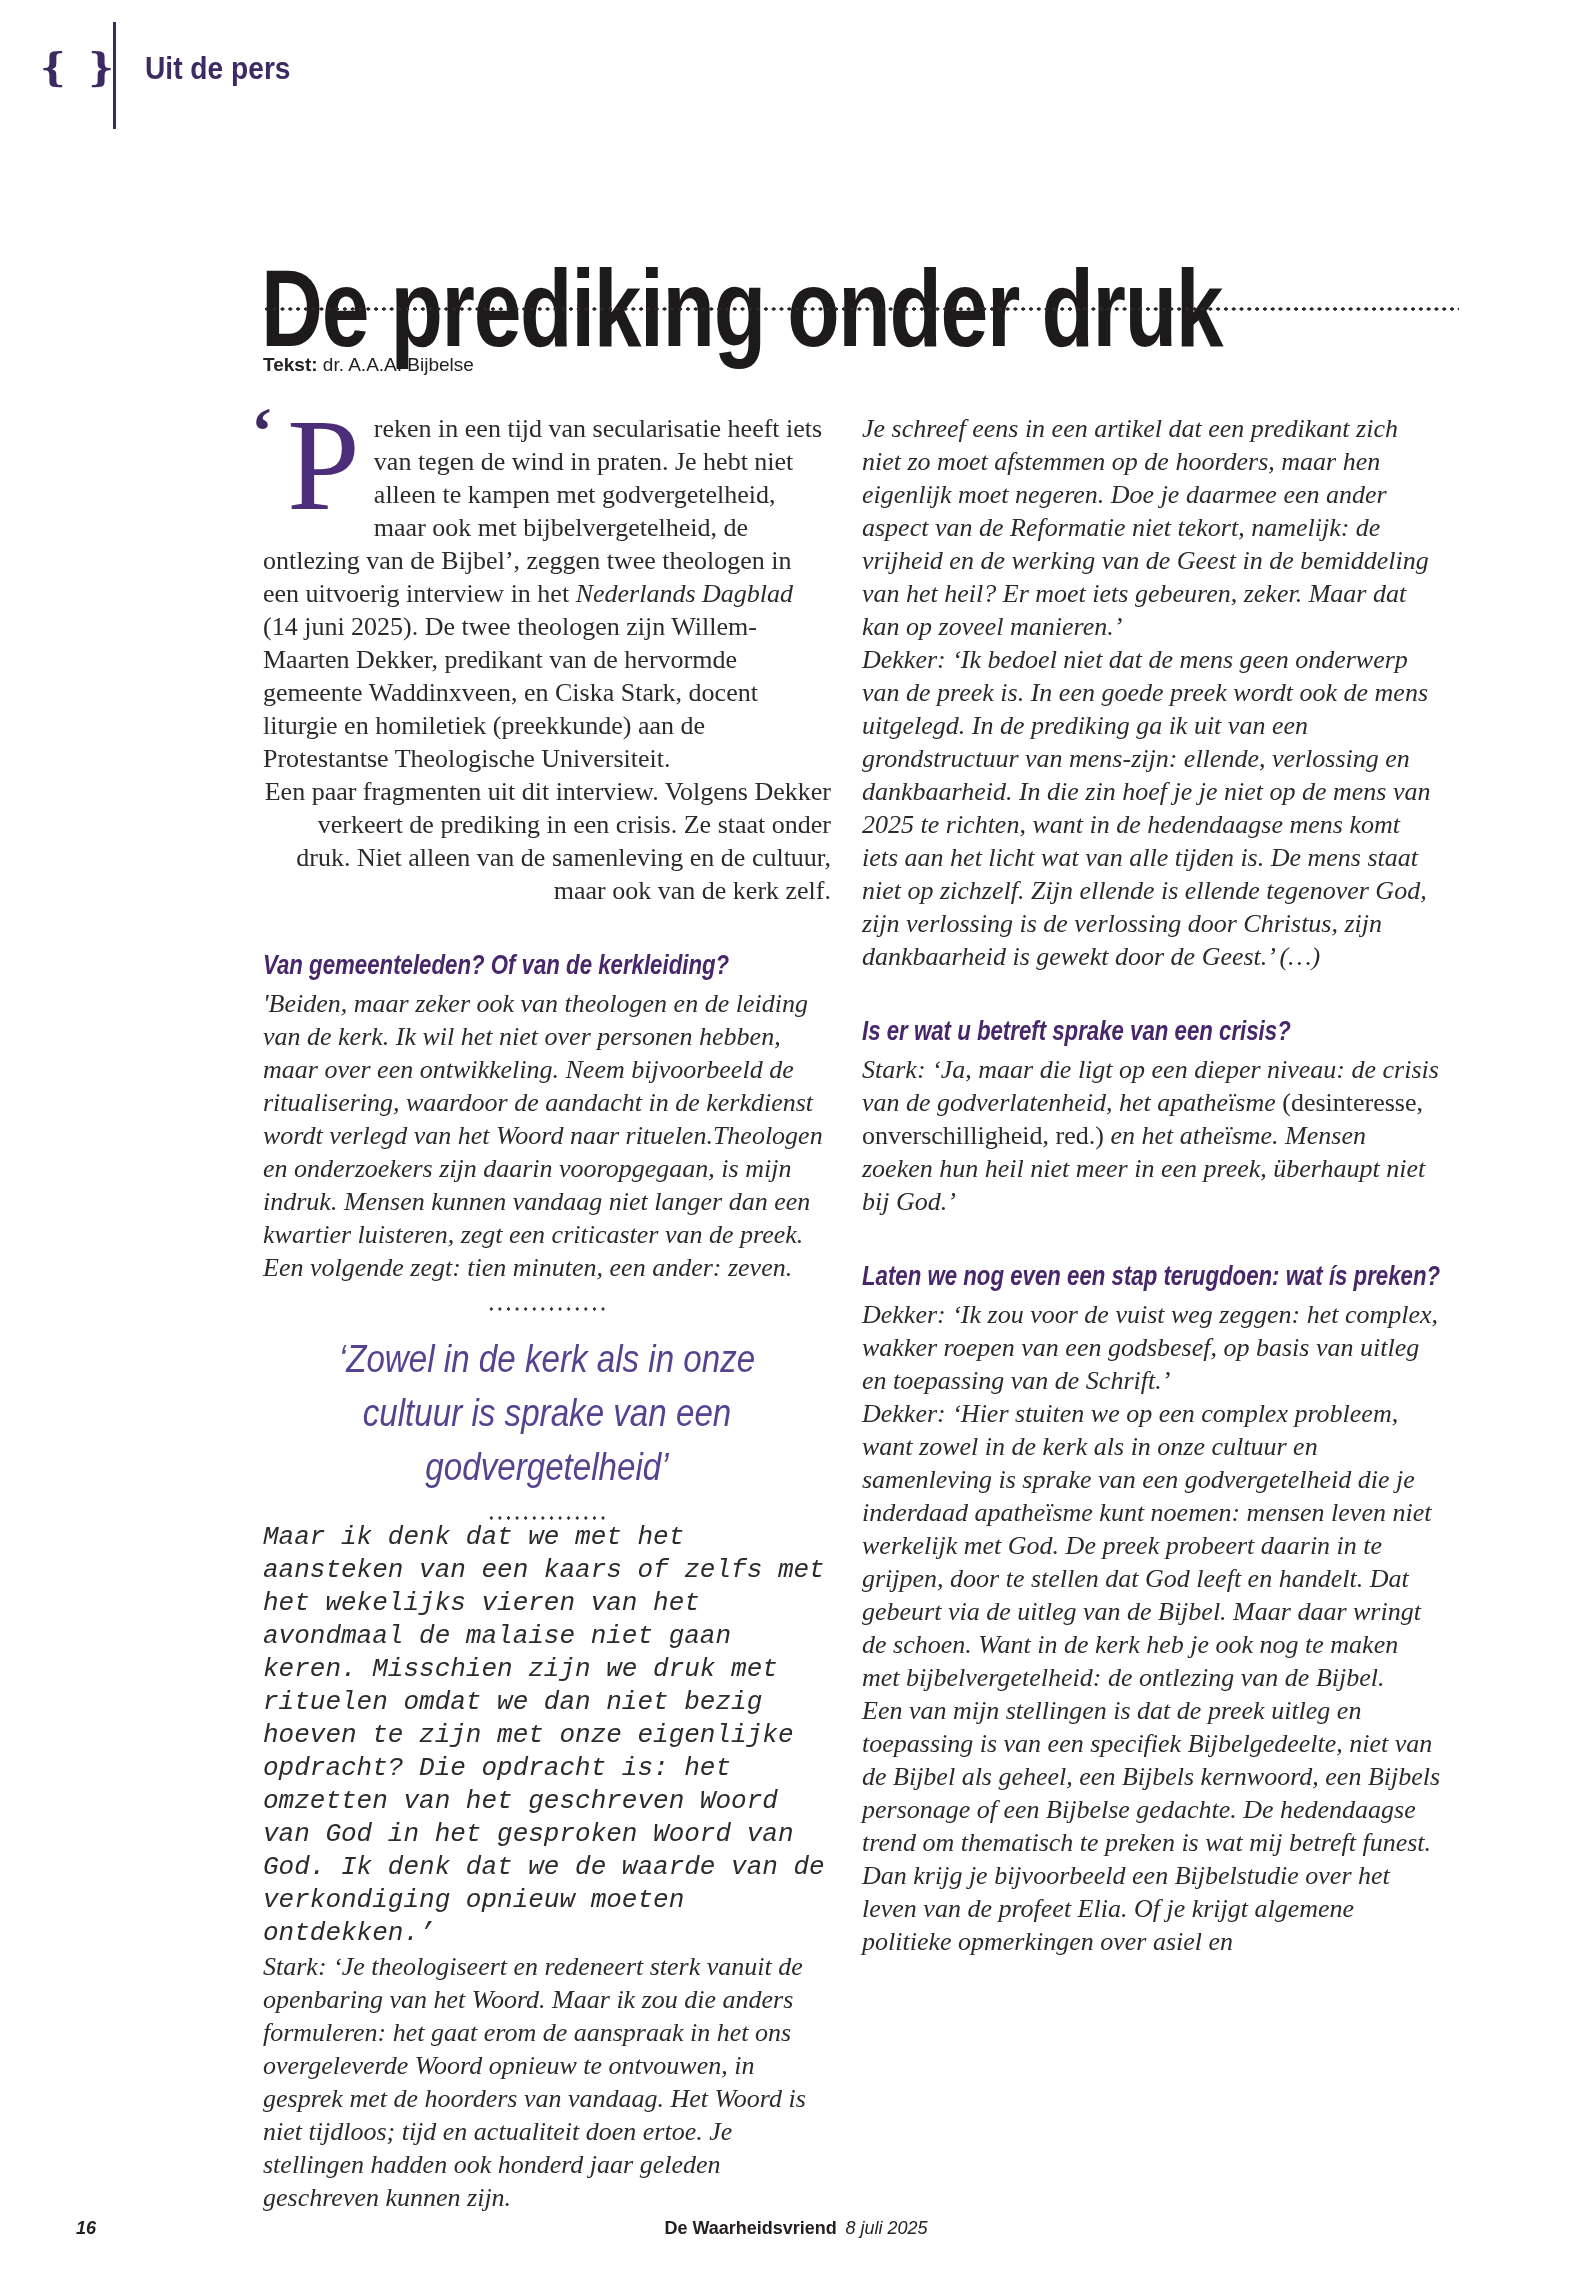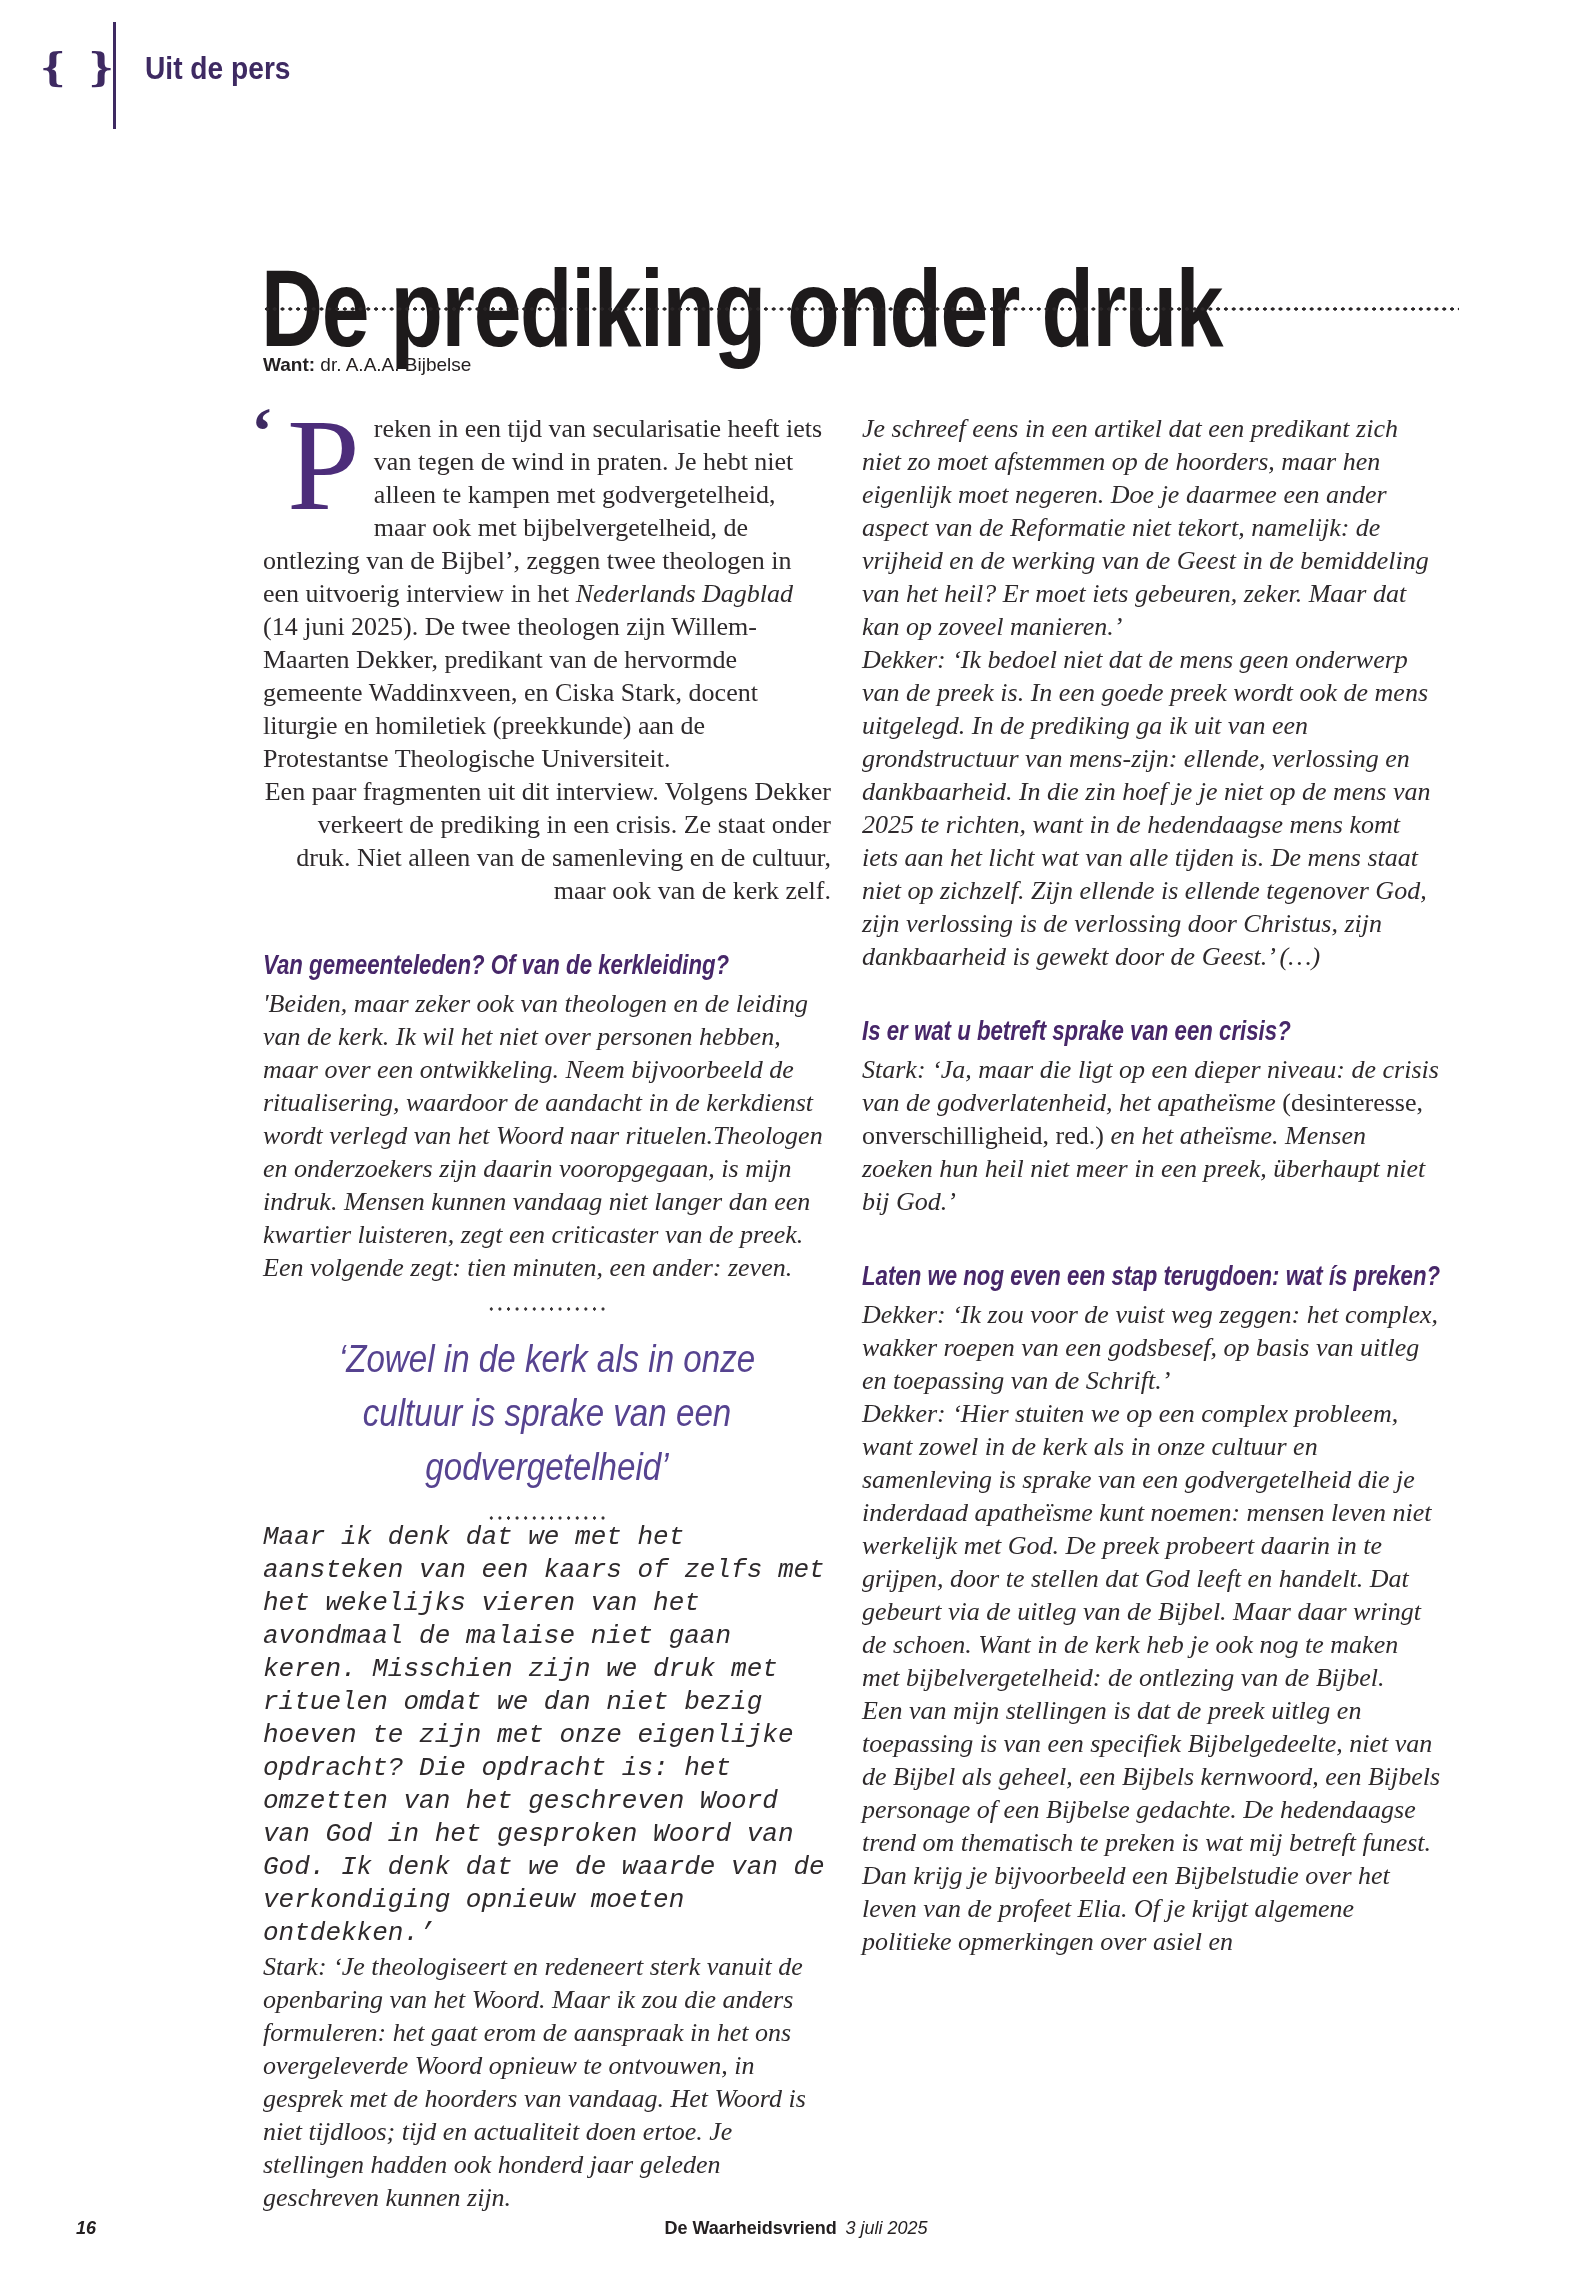--- a/index.html
+++ b/index.html
@@ -95,21 +95,21 @@
 
 <div class="page">
 
   <div class="brace">{ }</div>
   <div class="vrule"></div>
   <div class="section-label">Uit de pers</div>
 
   <h1 class="title">De prediking onder druk</h1>
   <div class="title-rule"></div>
   <div class="byline">
-    <span class="lbl">Want:</span>
+    <span class="lbl">Tekst:</span>
     <span>dr. A.A.A. Bijbelse</span>
   </div>
 
   <div class="col col-left">
     <p class="lead">
       <span class="open-quote">‘</span><span class="dropcap">P</span><span>reken in een tijd van secularisatie heeft iets van tegen de wind in praten. Je hebt niet alleen te kampen met godvergetelheid, maar ook met bijbelvergetelheid, de ontlezing van de Bijbel’, zeggen twee theologen in een uitvoerig interview in het </span><em>Nederlands Dagblad</em><span> (14 juni 2025). De twee theologen zijn Willem-Maarten Dekker, predikant van de hervormde gemeente Waddinxveen, en Ciska Stark, docent liturgie en homiletiek (preekkunde) aan de Protestantse Theologische Universiteit.</span>
     </p>
     <p class="gap">Een paar fragmenten uit dit interview. Volgens Dekker verkeert de prediking in een crisis. Ze staat onder druk. Niet alleen van de samenleving en de cultuur, maar ook van de kerk zelf.</p>
     <h2 class="subhead">Van gemeenteleden? Of van de kerkleiding?</h2>
     <p class="it">'Beiden, maar zeker ook van theologen en de leiding van de kerk. Ik wil het niet over personen hebben, maar over een ontwikkeling. Neem bijvoorbeeld de ritualisering, waardoor de aandacht in de kerkdienst wordt verlegd van het Woord naar rituelen.Theologen en onderzoekers zijn daarin vooropgegaan, is mijn indruk. Mensen kunnen vandaag niet langer dan een kwartier luisteren, zegt een criticaster van de preek. Een volgende zegt: tien minuten, een ander: zeven.</p>
@@ -128,17 +128,17 @@
       <span>Stark: ‘Ja, maar die ligt op een dieper niveau: de crisis van de godverlatenheid, het apatheïsme </span><span class="roman">(desinteresse, onverschilligheid, red.)</span><span> en het atheïsme. Mensen zoeken hun heil niet meer in een preek, überhaupt niet bij God.’</span>
     </p>
     <h2 class="subhead">Laten we nog even een stap terugdoen: wat ís preken?</h2>
     <p class="it">Dekker: ‘Ik zou voor de vuist weg zeggen: het complex, wakker roepen van een godsbesef, op basis van uitleg en toepassing van de Schrift.’</p>
     <p class="it">Dekker: ‘Hier stuiten we op een complex probleem, want zowel in de kerk als in onze cultuur en samenleving is sprake van een godvergetelheid die je inderdaad apatheïsme kunt noemen: mensen leven niet werkelijk met God. De preek probeert daarin in te grijpen, door te stellen dat God leeft en handelt. Dat gebeurt via de uitleg van de Bijbel. Maar daar wringt de schoen. Want in de kerk heb je ook nog te maken met bijbelvergetelheid: de ontlezing van de Bijbel.</p>
     <p class="it">Een van mijn stellingen is dat de preek uitleg en toepassing is van een specifiek Bijbelgedeelte, niet van de Bijbel als geheel, een Bijbels kernwoord, een Bijbels personage of een Bijbelse gedachte. De hedendaagse trend om thematisch te preken is wat mij betreft funest. Dan krijg je bijvoorbeeld een Bijbelstudie over het leven van de profeet Elia. Of je krijgt algemene politieke opmerkingen over asiel en</p>
   </div>
 
   <div class="page-num">16</div>
   <div class="footer-center">
-    <span class="mag">De Waarheidsvriend</span><span class="date">3 juli 2025</span>
+    <span class="mag">De Waarheidsvriend</span><span class="date">8 juli 2025</span>
   </div>
 
 </div>
 
 
 </body></html>

